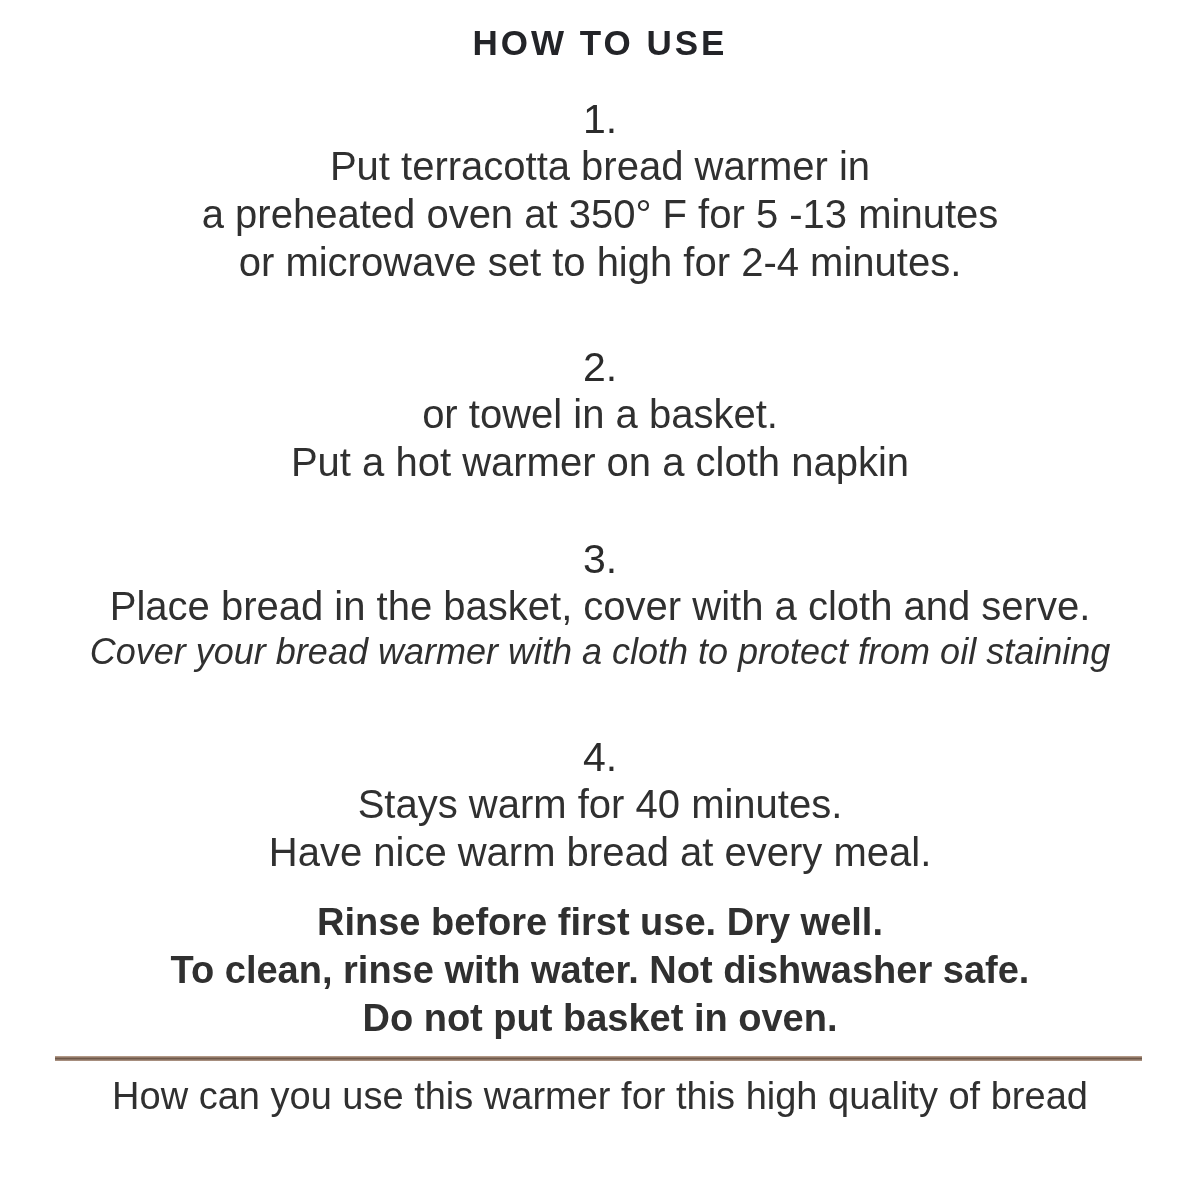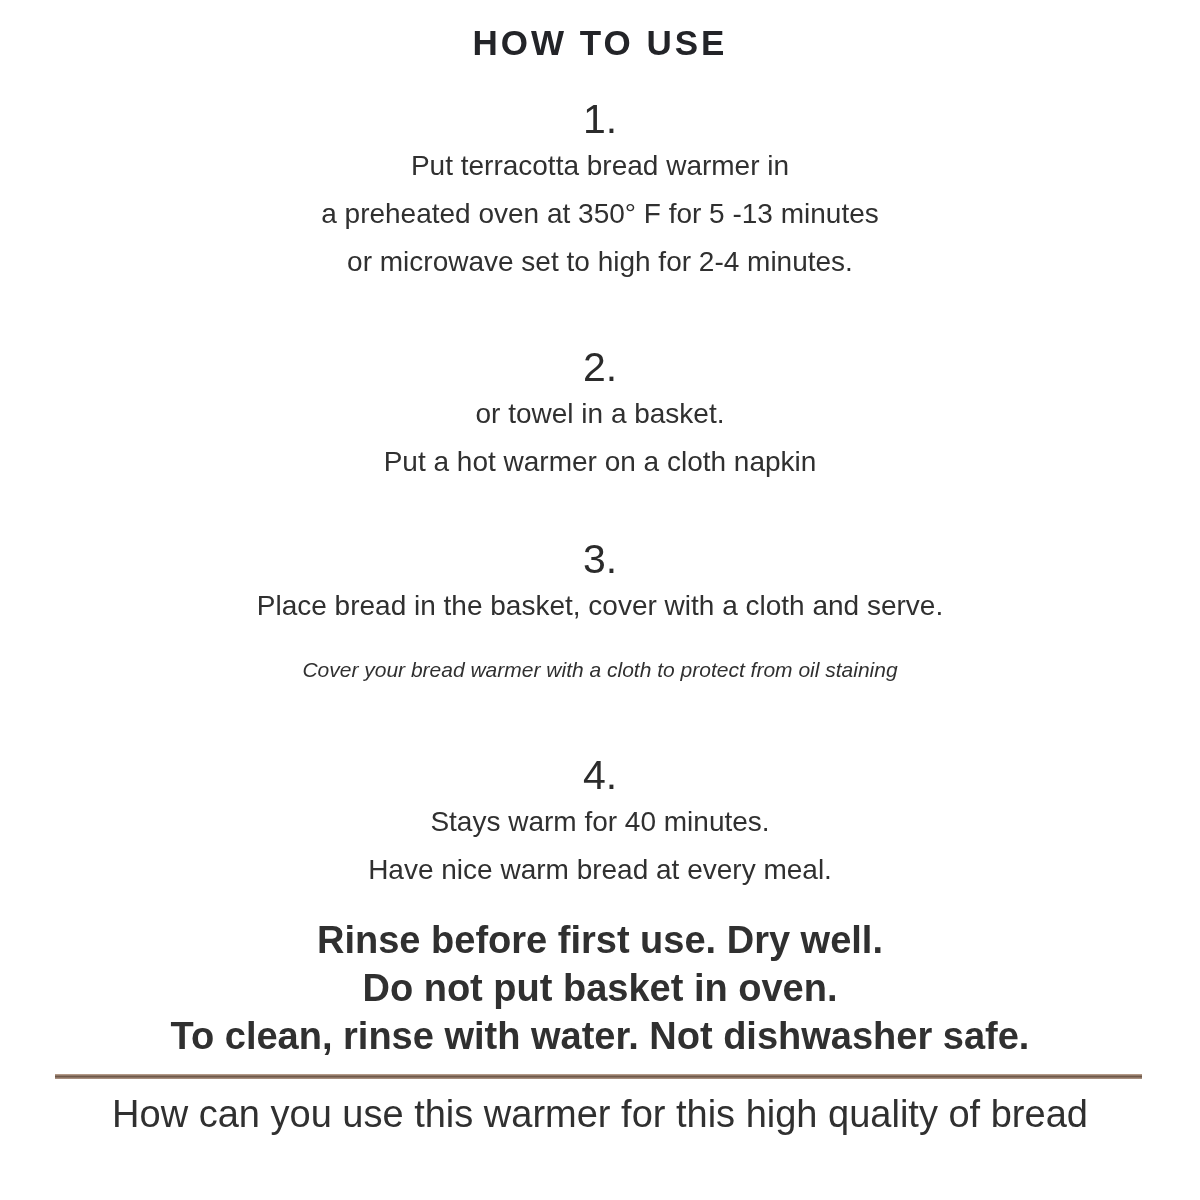--- a/index.html
+++ b/index.html
@@ -26,30 +26,30 @@
     line-height: 40px;
   }
   #title-use { padding-top: 23px; }
   .step-number {
     font-size: 41px;
     line-height: 46px;
     font-weight: 500;
     color: #2b2b2b;
   }
   .step-line {
-    font-size: 28px;
+    font-size: 40px;
     line-height: 48px;
     color: #303030;
   }
   .step-note {
-    font-size: 21px;
+    font-size: 36px;
     line-height: 44px;
     font-style: italic;
     color: #303030;
-    margin-top: 18px;
+    margin-top: 0;
   }
   #step-1 { margin-top: 33px; }
   #step-2 { margin-top: 58px; }
   #step-3 { margin-top: 50px; }
   #step-4 { margin-top: 60px; }
   #title-care { margin-top: 72px; }
   #care-lines { margin-top: 22px; }
   .care-line {
     font-size: 38px;
     line-height: 48px;
@@ -99,21 +99,21 @@
 
   <div class="step" id="step-4">
     <div class="step-number">4.</div>
     <div class="step-line">Stays warm for 40 minutes.</div>
     <div class="step-line">Have nice warm bread at every meal.</div>
   </div>
 
 
   <div id="care-lines">
     <div class="care-line">Rinse before first use. Dry well.</div>
+    <div class="care-line">To clean, rinse with water. Not dishwasher safe.</div>
     <div class="care-line">Do not put basket in oven.</div>
-    <div class="care-line">To clean, rinse with water. Not dishwasher safe.</div>
   </div>
 
   <div class="divider"></div>
 
   <div class="footer-partial">How can you use this warmer for this high quality of bread</div>
 
 </div>
 
 </body></html>

